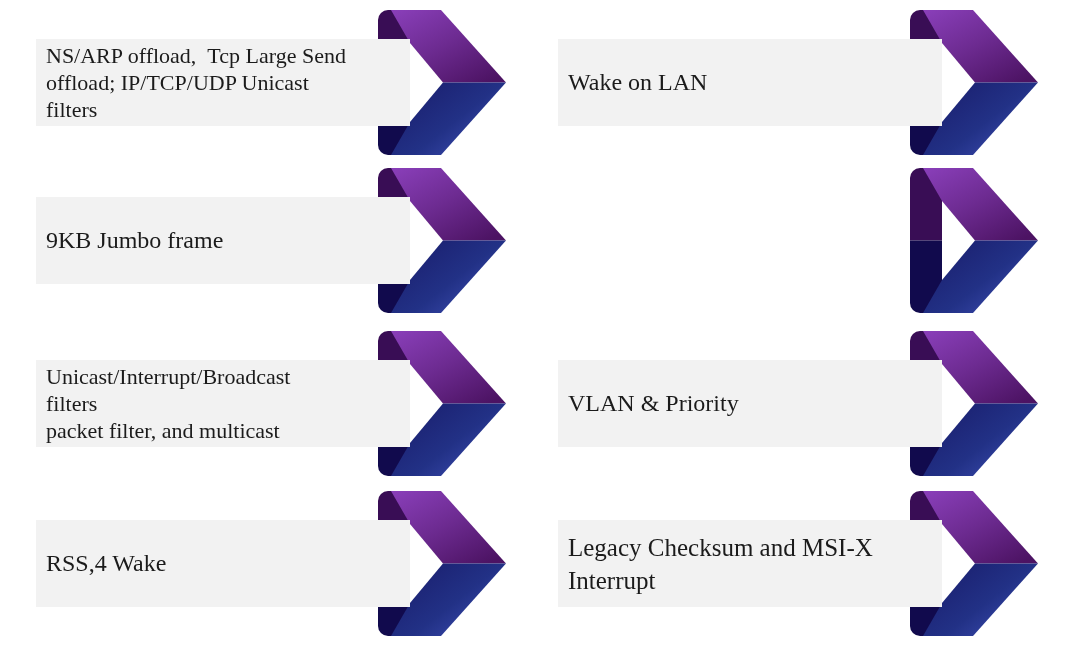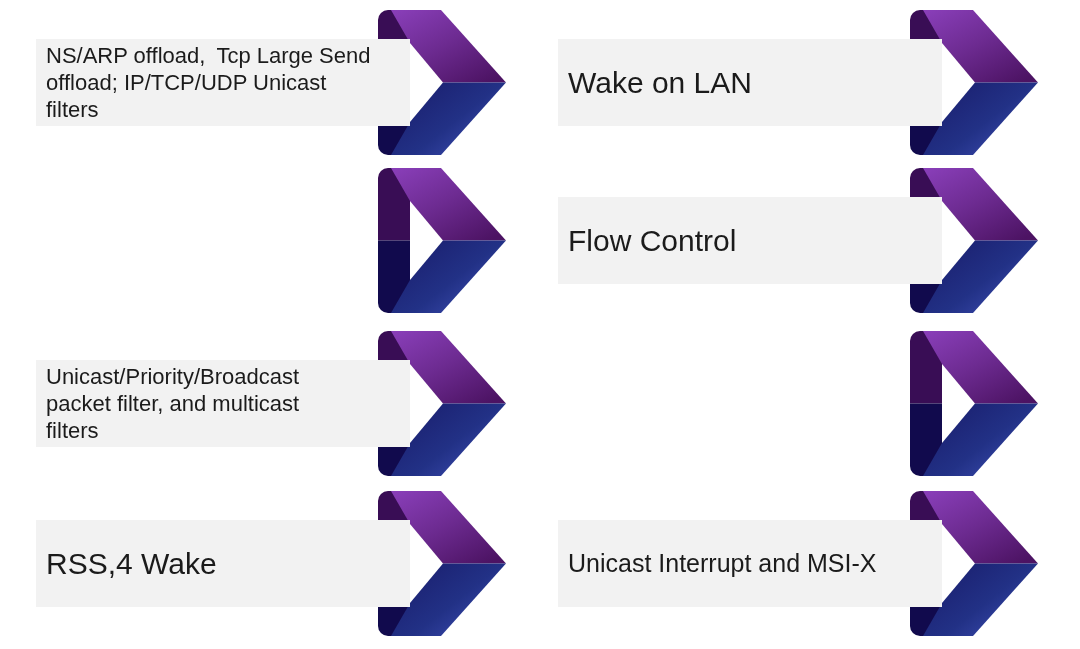--- a/index.html
+++ b/index.html
@@ -1,39 +1,39 @@
 <!DOCTYPE html>
 <html><head>
 <meta charset="utf-8">
 <style>
   html,body{margin:0;padding:0;background:#ffffff;}
   .slide{
     position:relative;width:1080px;height:649px;background:#ffffff;overflow:hidden;
-    font-family:Liberation Sans, sans-serif;
+    font-family:Liberation Serif, serif;
   }
   .feature-row{position:absolute;height:145px;}
   .col-left .feature-row{left:36px;width:472px;}
   .col-right .feature-row{left:558px;width:482px;}
   .row-0{top:10px;}
   .row-1{top:168px;}
   .row-2{top:331px;}
   .row-3{top:491px;}
   .arrow{position:absolute;right:0;top:0;width:130px;height:145px;display:block;}
   .feature-bar{
     position:absolute;left:0;right:98px;top:29px;height:87px;
     background:#f2f2f2;
     display:flex;flex-direction:column;justify-content:center;
     padding-left:10px;box-sizing:border-box;
   }
   .feature-line{
     color:#1b1b1b;white-space:nowrap;
   }
   .size-small .feature-line{font-size:22px;line-height:27px;}
   .size-medium .feature-line{font-size:25px;line-height:33px;}
-  .size-large .feature-line{font-size:30px;line-height:37px;}
+  .size-large .feature-line{font-size:24px;line-height:37px;}
 </style>
 </head>
 <body>
 
 <div class="slide">
   <div class="col-left">
       <div class="feature-row row-0 size-small">
         <svg viewBox="0 0 130 145" class="arrow">
           <path d="M 10 0 H 32 V 72.5 H 0 V 10 A 10 10 0 0 1 10 0 Z" fill="#390d55"></path>
           <path d="M 0 72.5 H 32 V 145 H 10 A 10 10 0 0 1 0 135 Z" fill="#110a4d"></path>
@@ -46,32 +46,35 @@
           <div class="feature-line">filters</div>
         </div>
       </div>
       <div class="feature-row row-1 size-large">
         <svg viewBox="0 0 130 145" class="arrow">
           <path d="M 10 0 H 32 V 72.5 H 0 V 10 A 10 10 0 0 1 10 0 Z" fill="#390d55"></path>
           <path d="M 0 72.5 H 32 V 145 H 10 A 10 10 0 0 1 0 135 Z" fill="#110a4d"></path>
           <path d="M 13 0 H 63 L 128 72.5 H 65 L 32 33 Z" fill="url(#gp)"></path>
           <path d="M 13 145 H 63 L 128 72.5 H 65 L 32 112 Z" fill="url(#gn)"></path>
         </svg>
+        <div class="feature-bar">
+          <div class="feature-line">9KB Jumbo frame</div>
+        </div>
       </div>
       <div class="feature-row row-2 size-small">
         <svg viewBox="0 0 130 145" class="arrow">
           <path d="M 10 0 H 32 V 72.5 H 0 V 10 A 10 10 0 0 1 10 0 Z" fill="#390d55"></path>
           <path d="M 0 72.5 H 32 V 145 H 10 A 10 10 0 0 1 0 135 Z" fill="#110a4d"></path>
           <path d="M 13 0 H 63 L 128 72.5 H 65 L 32 33 Z" fill="url(#gp)"></path>
           <path d="M 13 145 H 63 L 128 72.5 H 65 L 32 112 Z" fill="url(#gn)"></path>
         </svg>
         <div class="feature-bar">
-          <div class="feature-line">Unicast/Priority/Broadcast</div>
+          <div class="feature-line">Unicast/Interrupt/Broadcast</div>
+          <div class="feature-line">filters</div>
           <div class="feature-line">packet filter, and multicast</div>
-          <div class="feature-line">filters</div>
         </div>
       </div>
       <div class="feature-row row-3 size-large">
         <svg viewBox="0 0 130 145" class="arrow">
           <path d="M 10 0 H 32 V 72.5 H 0 V 10 A 10 10 0 0 1 10 0 Z" fill="#390d55"></path>
           <path d="M 0 72.5 H 32 V 145 H 10 A 10 10 0 0 1 0 135 Z" fill="#110a4d"></path>
           <path d="M 13 0 H 63 L 128 72.5 H 65 L 32 33 Z" fill="url(#gp)"></path>
           <path d="M 13 145 H 63 L 128 72.5 H 65 L 32 112 Z" fill="url(#gn)"></path>
         </svg>
         <div class="feature-bar">
@@ -91,41 +94,42 @@
           <div class="feature-line">Wake on LAN</div>
         </div>
       </div>
       <div class="feature-row row-1 size-large">
         <svg viewBox="0 0 130 145" class="arrow">
           <path d="M 10 0 H 32 V 72.5 H 0 V 10 A 10 10 0 0 1 10 0 Z" fill="#390d55"></path>
           <path d="M 0 72.5 H 32 V 145 H 10 A 10 10 0 0 1 0 135 Z" fill="#110a4d"></path>
           <path d="M 13 0 H 63 L 128 72.5 H 65 L 32 33 Z" fill="url(#gp)"></path>
           <path d="M 13 145 H 63 L 128 72.5 H 65 L 32 112 Z" fill="url(#gn)"></path>
         </svg>
-        <div class="feature-bar">
-          <div class="feature-line">Flow Control</div>
-        </div>
       </div>
       <div class="feature-row row-2 size-large">
         <svg viewBox="0 0 130 145" class="arrow">
           <path d="M 10 0 H 32 V 72.5 H 0 V 10 A 10 10 0 0 1 10 0 Z" fill="#390d55"></path>
           <path d="M 0 72.5 H 32 V 145 H 10 A 10 10 0 0 1 0 135 Z" fill="#110a4d"></path>
           <path d="M 13 0 H 63 L 128 72.5 H 65 L 32 33 Z" fill="url(#gp)"></path>
           <path d="M 13 145 H 63 L 128 72.5 H 65 L 32 112 Z" fill="url(#gn)"></path>
         </svg>
+        <div class="feature-bar">
+          <div class="feature-line">VLAN &amp; Priority</div>
+        </div>
       </div>
       <div class="feature-row row-3 size-medium">
         <svg viewBox="0 0 130 145" class="arrow">
           <path d="M 10 0 H 32 V 72.5 H 0 V 10 A 10 10 0 0 1 10 0 Z" fill="#390d55"></path>
           <path d="M 0 72.5 H 32 V 145 H 10 A 10 10 0 0 1 0 135 Z" fill="#110a4d"></path>
           <path d="M 13 0 H 63 L 128 72.5 H 65 L 32 33 Z" fill="url(#gp)"></path>
           <path d="M 13 145 H 63 L 128 72.5 H 65 L 32 112 Z" fill="url(#gn)"></path>
         </svg>
         <div class="feature-bar">
-          <div class="feature-line">Unicast Interrupt and MSI-X</div>
+          <div class="feature-line">Legacy Checksum and MSI-X</div>
+          <div class="feature-line">Interrupt</div>
         </div>
       </div>
     </div>
 <svg width="0" height="0" style="position: absolute;">
       <defs>
         <linearGradient id="gp" x1="0" y1="0" x2="0.85" y2="1">
           <stop offset="0" stop-color="#8a3fba"></stop>
           <stop offset="0.5" stop-color="#6d2b91"></stop>
           <stop offset="1" stop-color="#4c1363"></stop>
         </linearGradient>

